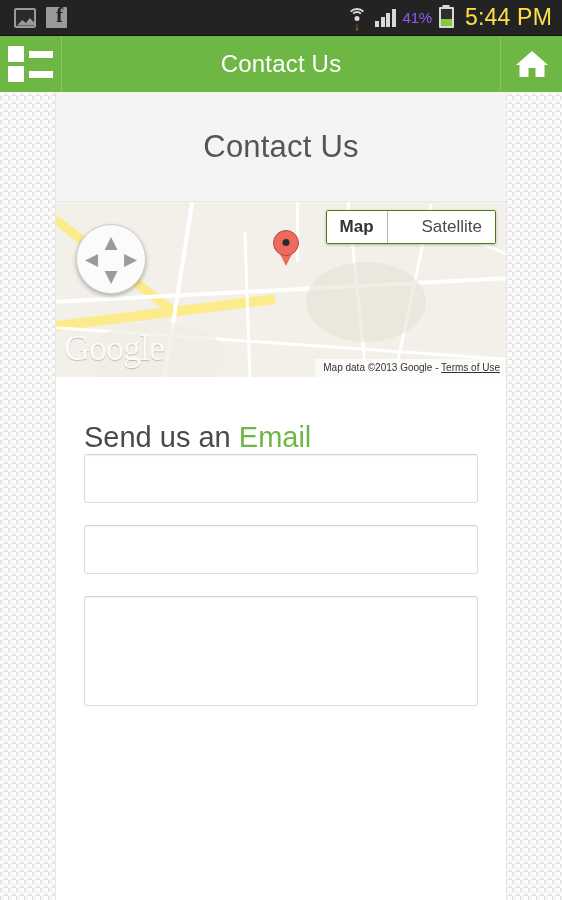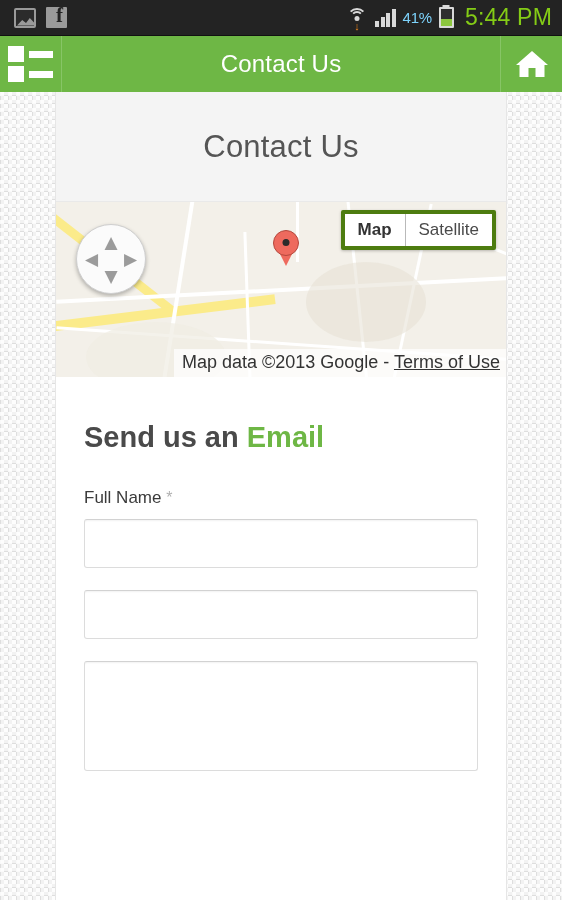--- a/index.html
+++ b/index.html
@@ -68,31 +68,31 @@
   .ic-wifi .dl{
     position:absolute; left:50%; transform:translateX(-50%);
     bottom:-4px; font-size:11px; color:#f0861a; line-height:1;
   }
   .ic-signal{ display:flex; align-items:flex-end; gap:1.5px; height:18px; }
   .ic-signal i{ width:4px; background:#d9d9d9; display:block; }
   .ic-signal i:nth-child(1){ height:6px; }
   .ic-signal i:nth-child(2){ height:10px; }
   .ic-signal i:nth-child(3){ height:14px; }
   .ic-signal i:nth-child(4){ height:18px; }
-  .sb-batt-pct{ font-size:15px; color:#7dd3fc; letter-spacing:-.2px;text-align:right; }
+  .sb-batt-pct{ font-size:15px; color:#8b5cf6; letter-spacing:-.2px;text-align:right; }
   .ic-batt{
     width:15px; height:21px; border:2px solid #d9d9d9; border-radius:1px;
     position:relative; background:#2e2e2e; display:flex; align-items:flex-end;
   }
   .ic-batt:before{
     content:""; position:absolute; top:-4px; left:50%; transform:translateX(-50%);
     width:7px; height:3px; background:#d9d9d9;
   }
   .ic-batt span{ display:block; width:100%; height:41%; background:#8cc63e; }
-  .sb-time{ font-size:23px; color:#84cc16; margin-left:4px; letter-spacing:.2px; }
+  .sb-time{ font-size:23px; color:#fde047; margin-left:4px; letter-spacing:.2px; }
 
   
   .appbar{
     position:relative; z-index:5;
     height:56px; background:#6eb745;
     display:flex; align-items:stretch; color:#fff;
   }
   .appbar-btn{
     width:62px; display:flex; align-items:center; justify-content:center;
     cursor:pointer;
@@ -145,31 +145,31 @@
     position:absolute; color:#9b9b9b; font-size:17px; line-height:1;
     font-family:"DejaVu Sans", sans-serif; font-weight:bold;
   }
   .pan .up{ left:50%; top:9px; transform:translateX(-50%); }
   .pan .dn{ left:50%; bottom:8px; transform:translateX(-50%); }
   .pan .lf{ top:50%; left:8px; transform:translateY(-50%); }
   .pan .rt{ top:50%; right:8px; transform:translateY(-50%); }
 
   .maptype{
     position:absolute; right:10px; top:8px; display:flex;
-    border:4px solid #4d7c0f; background:#fff;
+    border:1px solid #4d7c0f; background:#fff;
     box-shadow:0 1px 3px rgba(0,0,0,.25);
     border-radius:2px; overflow:hidden;
   }
   .maptype button{
     font-family:"Liberation Sans", sans-serif;
     font-size:17px; padding:6px 13px; background:#fff;
     border:none; color:#333; cursor:pointer;
   }
   .maptype .mt-map{ font-weight:bold; border-right:1px solid #b9b9b9; }
-  .maptype .mt-sat{ color:#4a4a4a; }
+  .maptype .mt-sat{ color:#4a4a4a;margin-left:21px; }
 
   .marker{
     position:absolute; left:272px; top:244px; width:26px; height:36px;
     z-index:3;
   }
   .marker .head{
     width:26px;height:26px;border-radius:50% 50% 50% 50%;
     background:#ee6a5e; border:1.5px solid #b4483d;
     position:relative;
   }
@@ -191,30 +191,29 @@
   }
   .gwm{
     position:absolute; left:8px; bottom:8px; z-index:3;
     font-family:"Liberation Serif", serif; font-size:36px;
     color:rgba(255,255,255,.92); letter-spacing:-1px;
     text-shadow:0 1px 1px rgba(0,0,0,.22);
   }
   .attrib{
     position:absolute; right:0; bottom:0; z-index:3;
     background:rgba(255,255,255,.72);
-    font-size:18px; color:#333; padding:3px 6px 4px 8px;
+    font-size:10px; color:#333; padding:3px 6px 4px 8px;
     white-space:nowrap;
   }
   .attrib a{ color:#333; text-decoration:underline; cursor:pointer; }
 
   
   .form{ padding:44px 28px 0 28px; }
   .form h2{
-    font-size:29px; font-weight:700; color:#4a4a4a; letter-spacing:0;
-    margin-bottom:34px;
+    font-size:29px; font-weight:400; color:#4a4a4a; letter-spacing:0;
   }
   .form h2 em{ font-style:normal; color:#6eb745; }
   .field{ margin-bottom:22px; }
   .field label{
     display:block; font-size:17px; color:#3b3b3b; margin-bottom:11px;
   }
   .field label i{ font-style:normal; color:#b0b0b0; font-size:16px; }
   .field input, .field textarea{
     display:block; width:100%; height:49px;
     border:1px solid #dcdcdc; border-top-color:#d2d2d2;
@@ -307,36 +306,33 @@
       <span class="dn">▼</span>
       <span class="lf">◀</span>
       <span class="rt">▶</span>
     </div>
 
     <div class="maptype">
       <button class="mt-map">Map</button>
       <button class="mt-sat">Satellite</button>
     </div>
 
+    <div class="gwm">Google</div>
 
     <div class="attrib">
       <span>Map data ©2013 Google - </span><a>Terms of Use</a>
     </div>
   </div>
 
   <div class="form">
     <h2>
       <span>Send us an </span><em>Email</em>
     </h2>
 
     <div class="field">
-      <label>
-        <span>Full Name</span>
-        <i>*</i>
-      </label>
       <input type="text" value="" style="">
     </div>
 
     <div class="field">
       <input type="text" value="" style="">
     </div>
 
 
     <div class="field">
       <textarea style=""></textarea>

